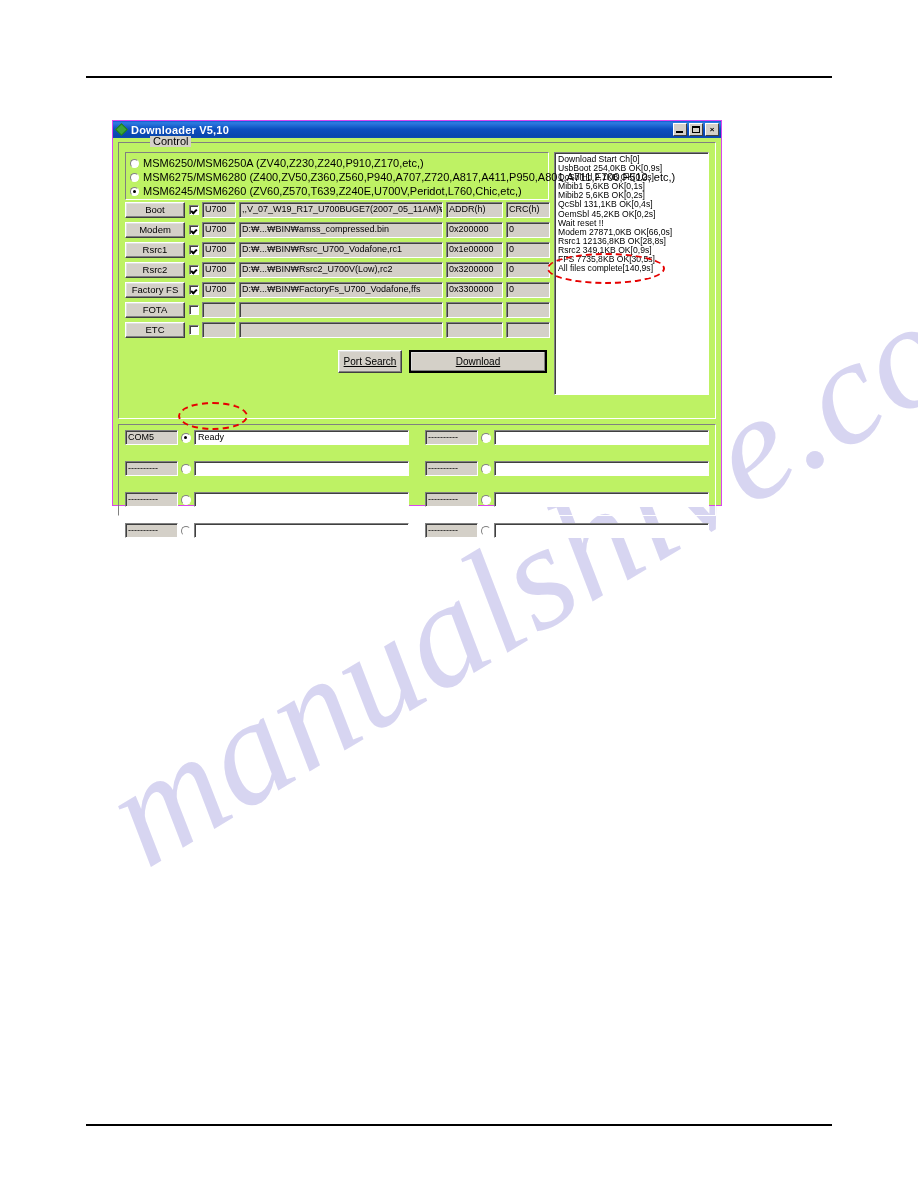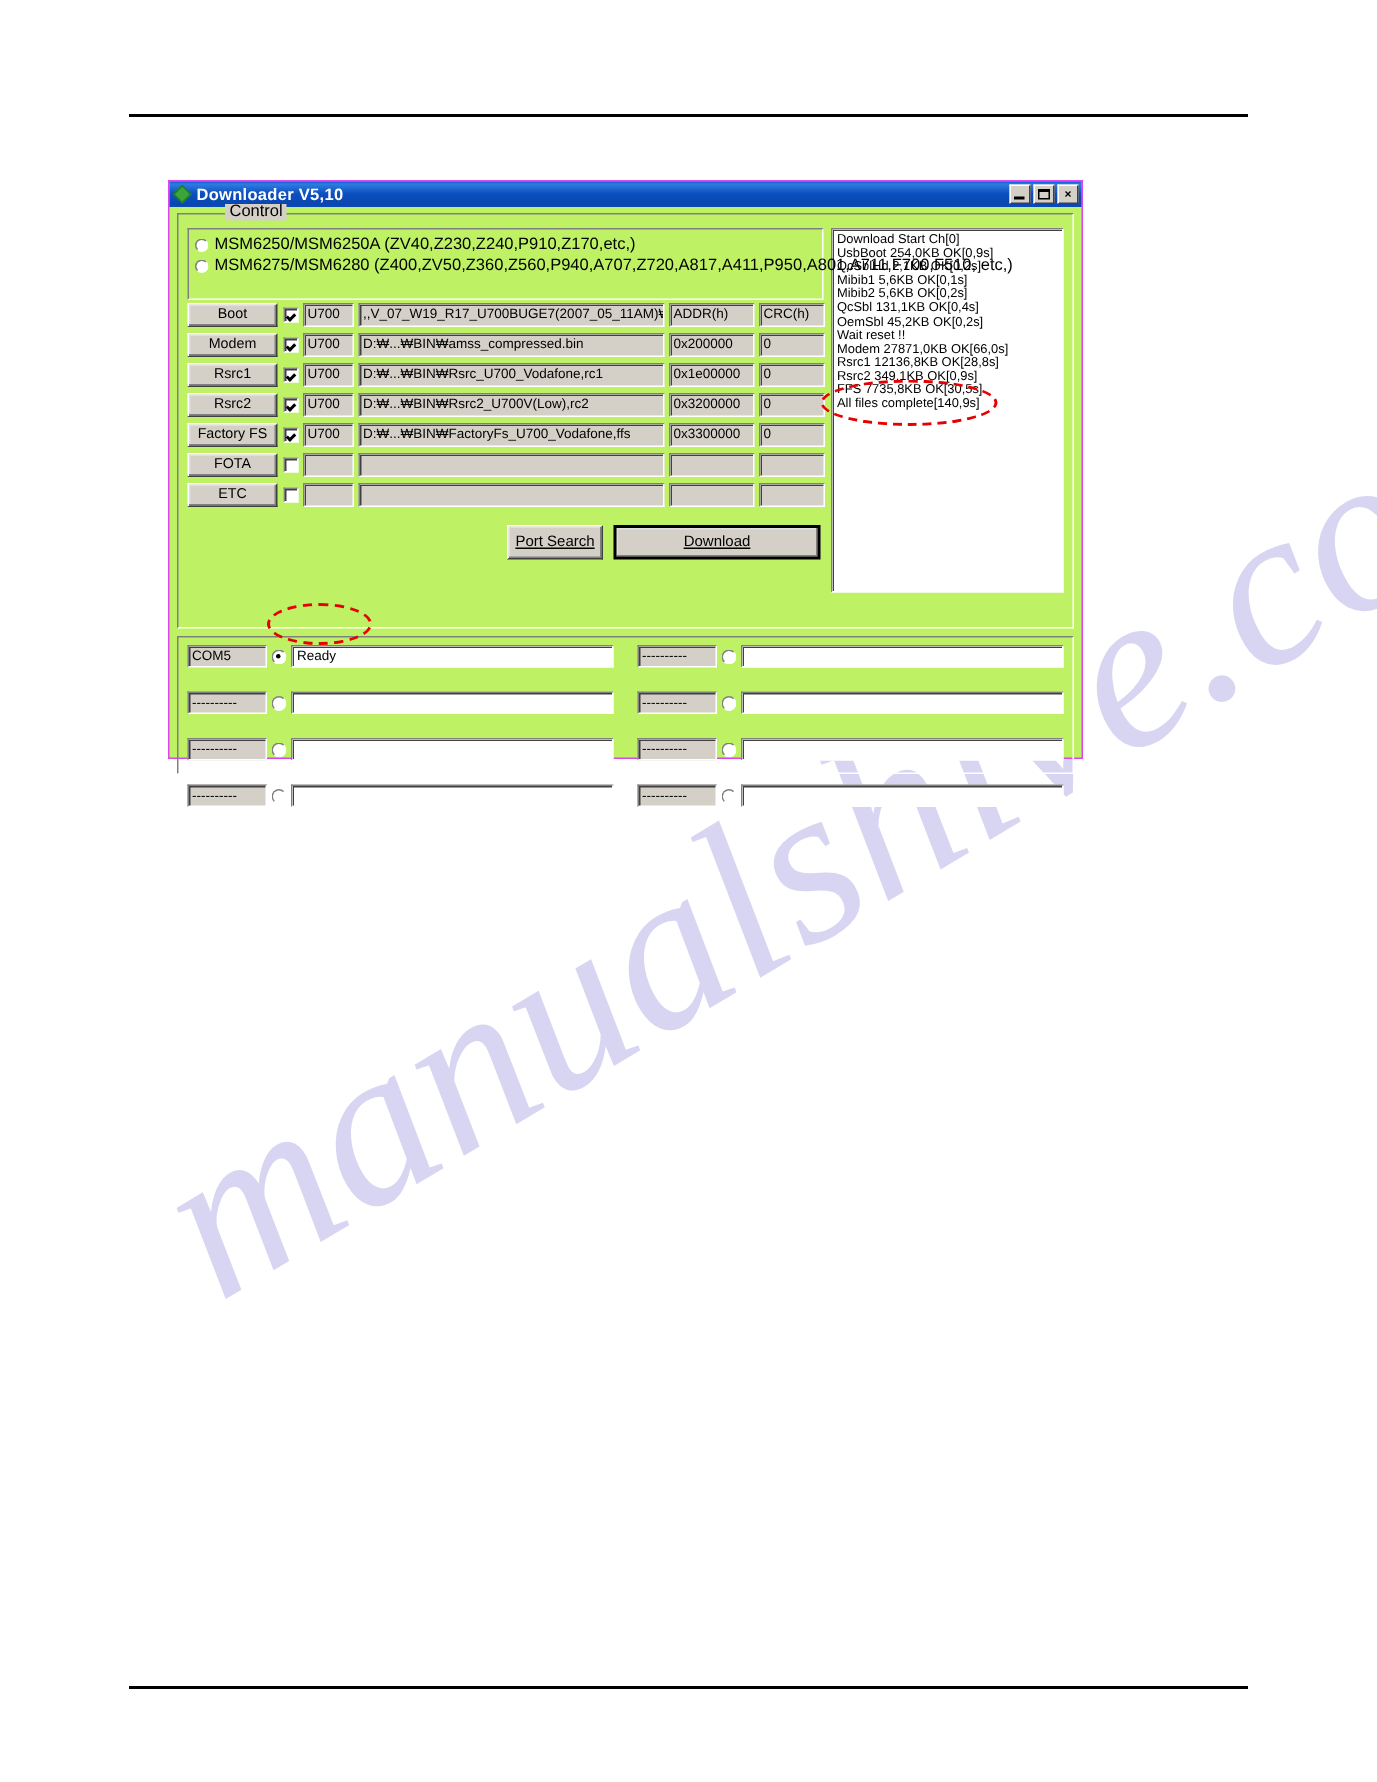--- a/index.html
+++ b/index.html
@@ -419,20 +419,24 @@
         <div class="control-left">
 
           <div class="groupbox" id="model-panel">
             <div class="radio-row">
               <span class="radio"></span>
               <span>MSM6250/MSM6250A (ZV40,Z230,Z240,P910,Z170,etc,)</span>
             </div>
             <div class="radio-row">
               <span class="radio"></span>
               <span>MSM6275/MSM6280 (Z400,ZV50,Z360,Z560,P940,A707,Z720,A817,A411,P950,A801,A711,F700,F510, etc,)</span>
+            </div>
+            <div class="radio-row">
+              <span class="radio checked"></span>
+              <span>MSM6245/MSM6260 (ZV60,Z570,T639,Z240E,U700V,Peridot,L760,Chic,etc,)</span>
             </div>
           </div>
 
 
           <div id="file-rows">
 
             <div class="file-row">
               <span class="row-btn">Boot</span>
               <span class="chk checked row-chk"></span>
               <span class="fld fld-dev">U700</span>

